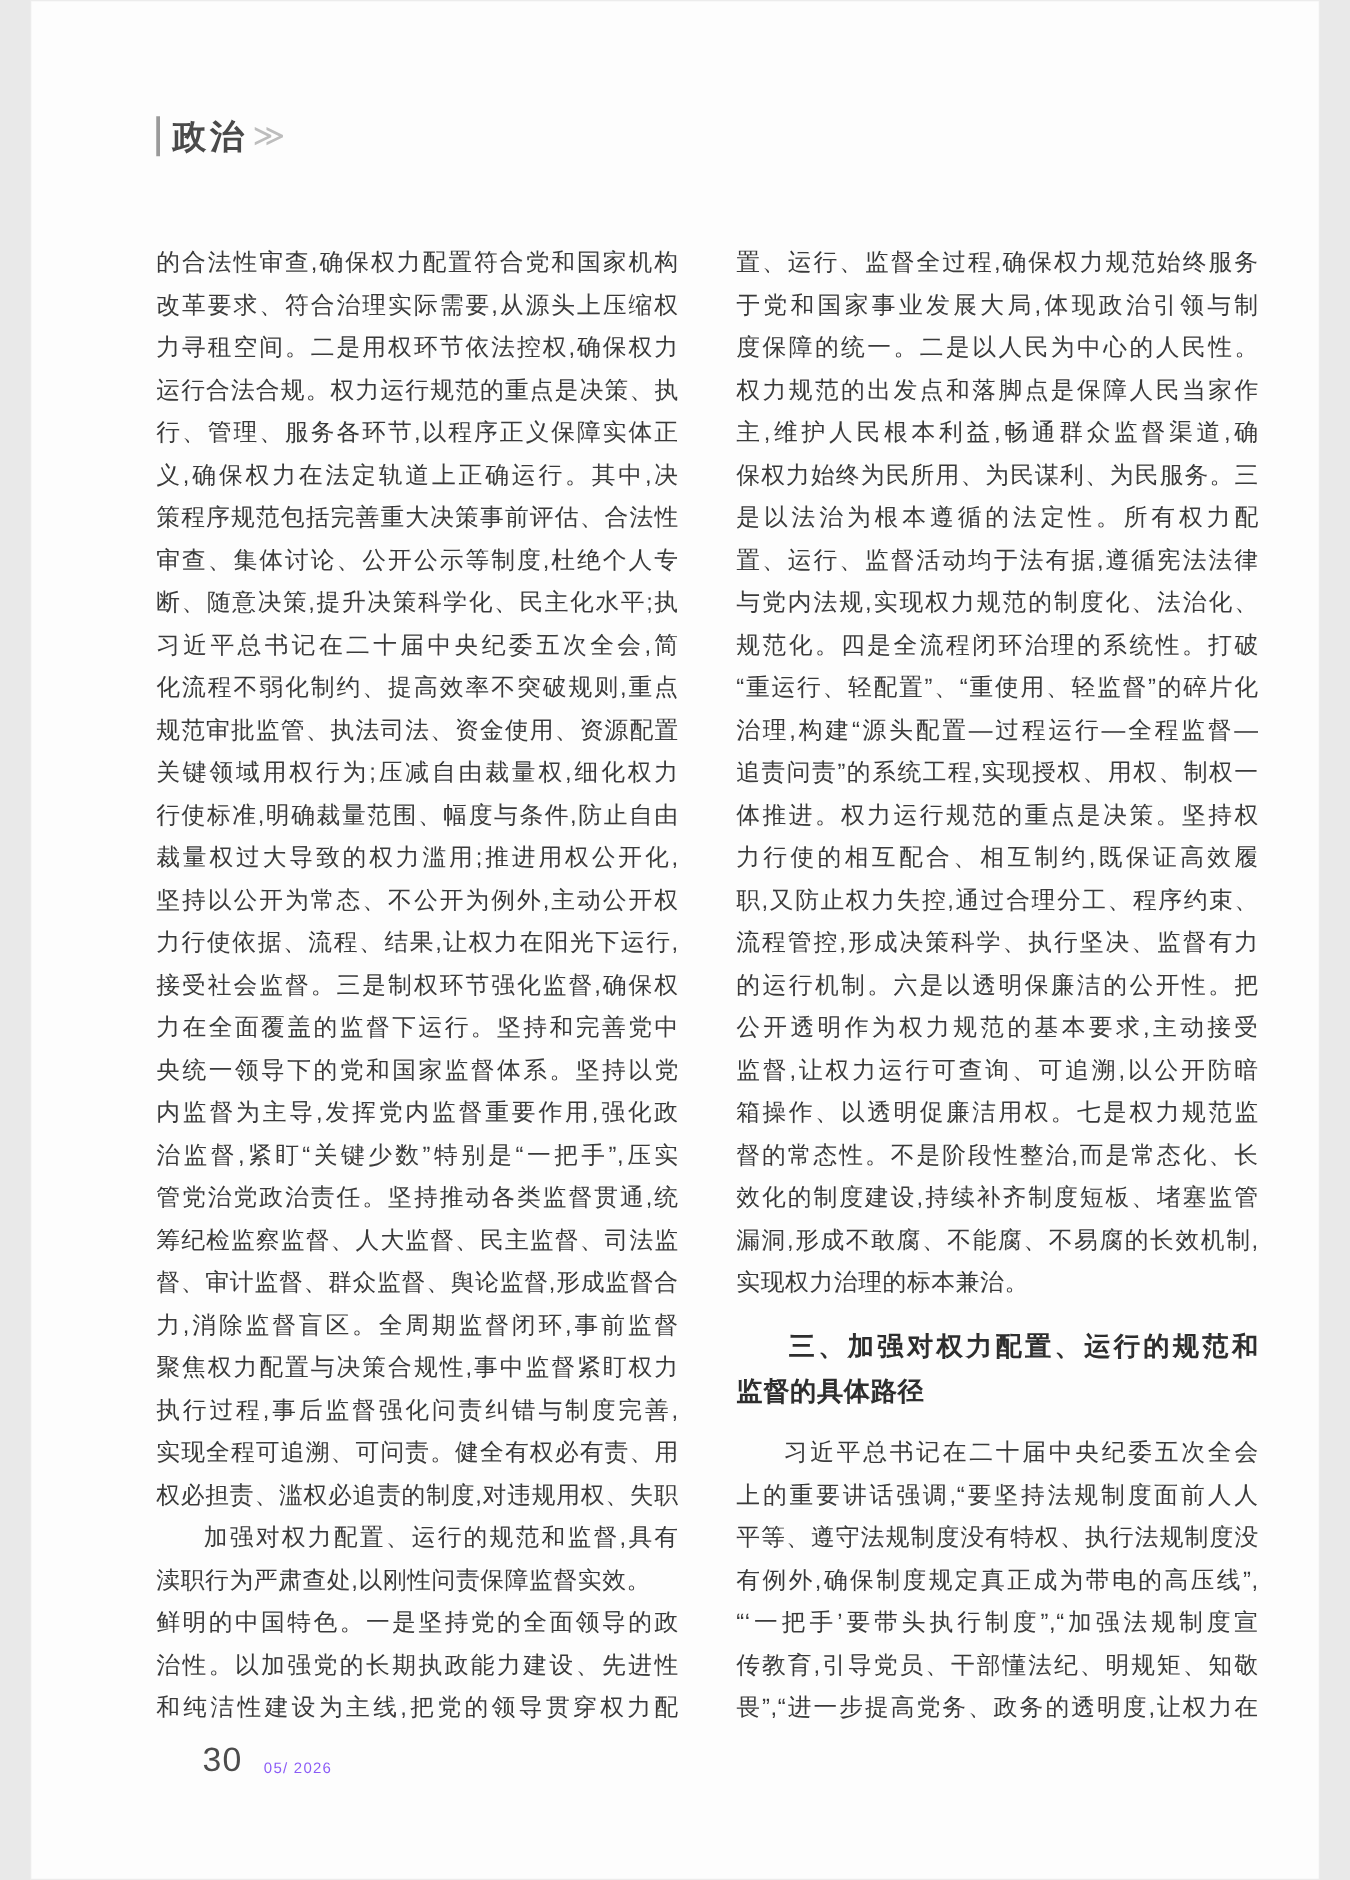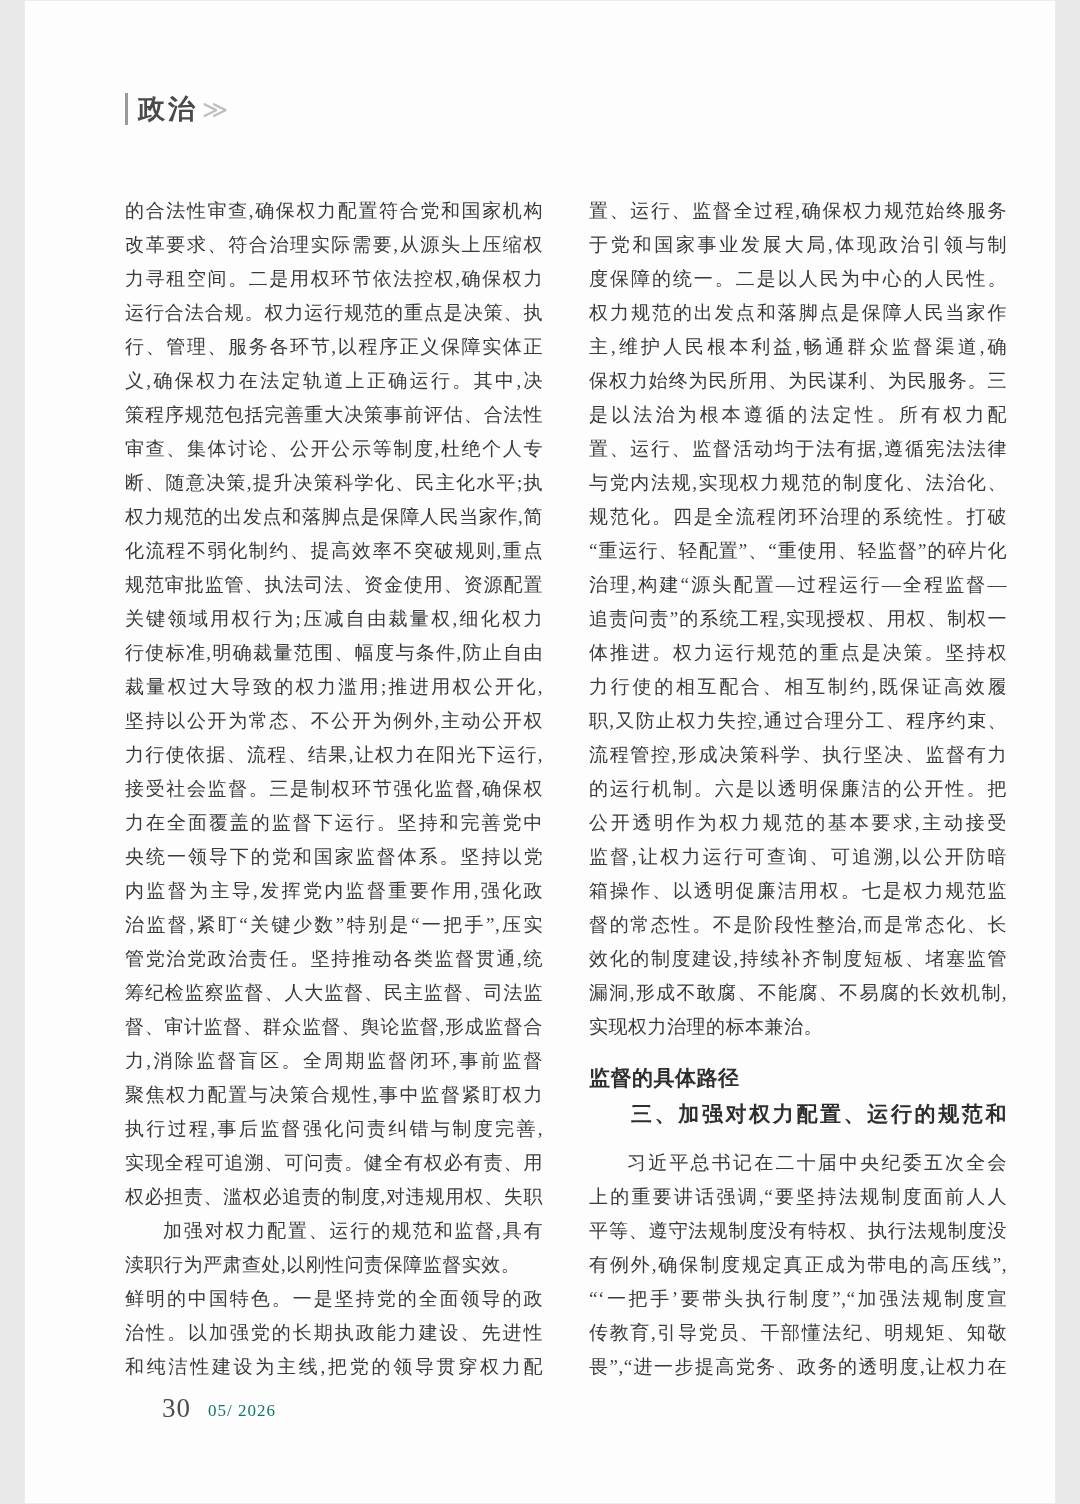--- a/index.html
+++ b/index.html
@@ -2,21 +2,21 @@
 <html><head>
 <meta charset="utf-8">
 <style>
   * { margin:0; padding:0; box-sizing:border-box; }
   html,body { background:#e9e9e9; }
   .page {
     position:relative;
     width:1032px; height:1504px;
     margin:0 auto;
     background:#fdfdfd;
-    font-family:Liberation Serif, serif;
+    font-family:Liberation Sans, sans-serif;
     color:#3a3a3a;
     overflow:hidden;
     border:1px solid #ececec;
   }
   
   .header {
     position:absolute; left:100px; top:90px;
     display:flex; align-items:center;
   }
   .header-bar {
@@ -55,21 +55,21 @@
   }
   
   .footer {
     position:absolute; left:102px; top:1392px;
     display:flex; align-items:flex-end;margin-left:35px;
   }
   .footer-page {
     font-size:27px; color:#4c4c4c; font-weight:500; letter-spacing:1px;
   }
   .footer-issue {
-    font-size:17px; color:#0f766e; margin-left:17px; margin-bottom:3px; letter-spacing:1px;
+    font-size:12px; color:#8b5cf6; margin-left:17px; margin-bottom:3px; letter-spacing:1px;
   }
 </style>
 </head>
 <body>
 
 <div class="page">
 
   <div class="header">
     <div class="header-bar"></div>
     <div class="header-title">政治</div>
@@ -80,21 +80,21 @@
     <div class="col">
         <div class="line">的合法性审查,确保权力配置符合党和国家机构</div>
         <div class="line">改革要求、符合治理实际需要,从源头上压缩权</div>
         <div class="line">力寻租空间。二是用权环节依法控权,确保权力</div>
         <div class="line">运行合法合规。权力运行规范的重点是决策、执</div>
         <div class="line">行、管理、服务各环节,以程序正义保障实体正</div>
         <div class="line">义,确保权力在法定轨道上正确运行。其中,决</div>
         <div class="line">策程序规范包括完善重大决策事前评估、合法性</div>
         <div class="line">审查、集体讨论、公开公示等制度,杜绝个人专</div>
         <div class="line">断、随意决策,提升决策科学化、民主化水平;执</div>
-        <div class="line">权力规范的出发点和落脚点是保障人民当家作,简</div>
+        <div class="line">习近平总书记在二十届中央纪委五次全会,简</div>
         <div class="line">化流程不弱化制约、提高效率不突破规则,重点</div>
         <div class="line">规范审批监管、执法司法、资金使用、资源配置等</div>
         <div class="line">关键领域用权行为;压减自由裁量权,细化权力</div>
         <div class="line">行使标准,明确裁量范围、幅度与条件,防止自由</div>
         <div class="line">裁量权过大导致的权力滥用;推进用权公开化,</div>
         <div class="line">坚持以公开为常态、不公开为例外,主动公开权</div>
         <div class="line">力行使依据、流程、结果,让权力在阳光下运行,</div>
         <div class="line">接受社会监督。三是制权环节强化监督,确保权</div>
         <div class="line">力在全面覆盖的监督下运行。坚持和完善党中</div>
         <div class="line">央统一领导下的党和国家监督体系。坚持以党</div>
@@ -136,22 +136,22 @@
           <div class="line">的运行机制。六是以透明保廉洁的公开性。把</div>
           <div class="line">公开透明作为权力规范的基本要求,主动接受</div>
           <div class="line">监督,让权力运行可查询、可追溯,以公开防暗</div>
           <div class="line">箱操作、以透明促廉洁用权。七是权力规范监</div>
           <div class="line">督的常态性。不是阶段性整治,而是常态化、长</div>
           <div class="line">效化的制度建设,持续补齐制度短板、堵塞监管</div>
           <div class="line">漏洞,形成不敢腐、不能腐、不易腐的长效机制,</div>
           <div class="line end">实现权力治理的标本兼治。</div>
         </div>
       <div class="heading-block">
+          <div class="line indent heading">三、加强对权力配置、运行的规范和</div>
           <div class="line end heading">监督的具体路径</div>
-          <div class="line indent heading">三、加强对权力配置、运行的规范和</div>
         </div>
       <div>
           <div class="line indent">习近平总书记在二十届中央纪委五次全会</div>
           <div class="line">上的重要讲话强调,“要坚持法规制度面前人人</div>
           <div class="line">平等、遵守法规制度没有特权、执行法规制度没</div>
           <div class="line">有例外,确保制度规定真正成为带电的高压线”,</div>
           <div class="line">“‘一把手’要带头执行制度”,“加强法规制度宣</div>
           <div class="line">传教育,引导党员、干部懂法纪、明规矩、知敬</div>
           <div class="line">畏”,“进一步提高党务、政务的透明度,让权力在</div>
         </div>

